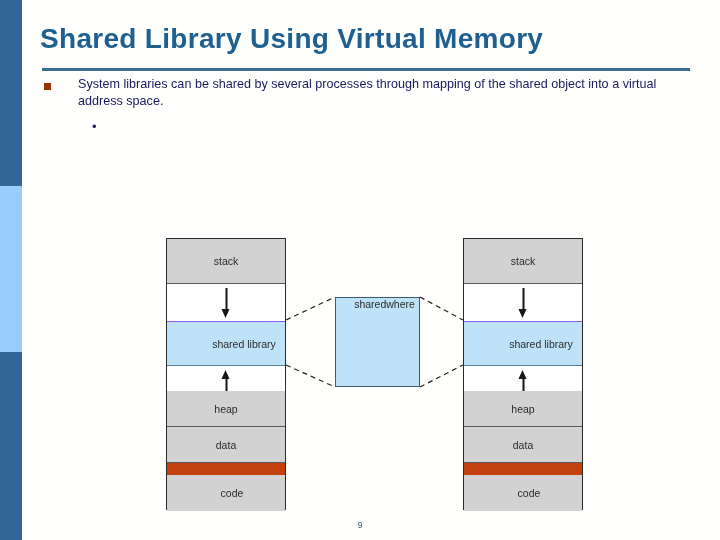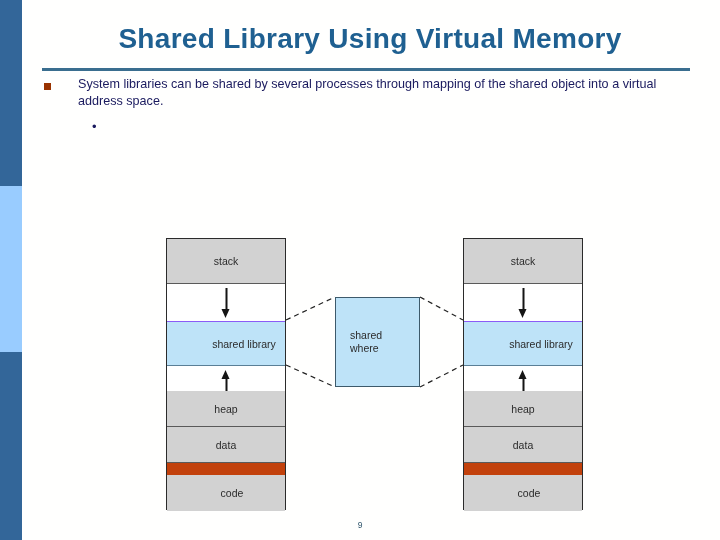--- a/index.html
+++ b/index.html
@@ -16,21 +16,20 @@
   .sidebar{position:absolute;left:0;top:0;width:22px;height:540px;}
   .sb-band{position:absolute;left:0;width:22px;}
   .sb-top{top:0;height:186px;background:#336699;}
   .sb-mid{top:186px;height:166px;background:#99CCFF;}
   .sb-bot{top:352px;height:188px;background:#336699;}
   .sb-gap{position:absolute;left:22px;top:0;width:8px;height:540px;background:#ffffff;}
 
   
   .title{
     position:absolute;left:40px;top:22px;width:660px;
-    text-align:center;
     font-size:28px;font-weight:bold;
     color:#1F6091;
     letter-spacing:0.3px;
     line-height:34px;
     white-space:nowrap;
   }
   .rule{
     position:absolute;left:42px;top:68px;width:648px;height:3px;
     background:#3A6E8F;
   }
@@ -95,21 +94,21 @@
   .arr-down .shaft{top:0;height:22px;}
   .arr-down .head{top:21px;border-top:9px solid #151515;}
   .arr-up{top:4px;height:30px;}
   .arr-up .shaft{top:8px;height:22px;}
   .arr-up .head{top:0;border-bottom:9px solid #151515;}
 
   
   .shared-box{
     position:absolute;left:195px;top:67px;width:85px;height:90px;
     background:#BEE3F8;border:1.3px solid #3d5a6b;box-sizing:border-box;
-    display:flex;flex-direction:column;align-items:flex-start;justify-content:center;
+    display:flex;flex-direction:row;align-items:flex-start;justify-content:center;
     padding-left:14px;
   }
   .shared-box span{font-size:10.5px;color:#2b2b2b;line-height:13px;}
 
   .connector{position:absolute;left:0;top:0;width:460px;height:290px;pointer-events:none;}
 
   
   .pagenum{
     position:absolute;left:0;top:520px;width:720px;text-align:center;
     font-size:8.5px;color:#33586E;

